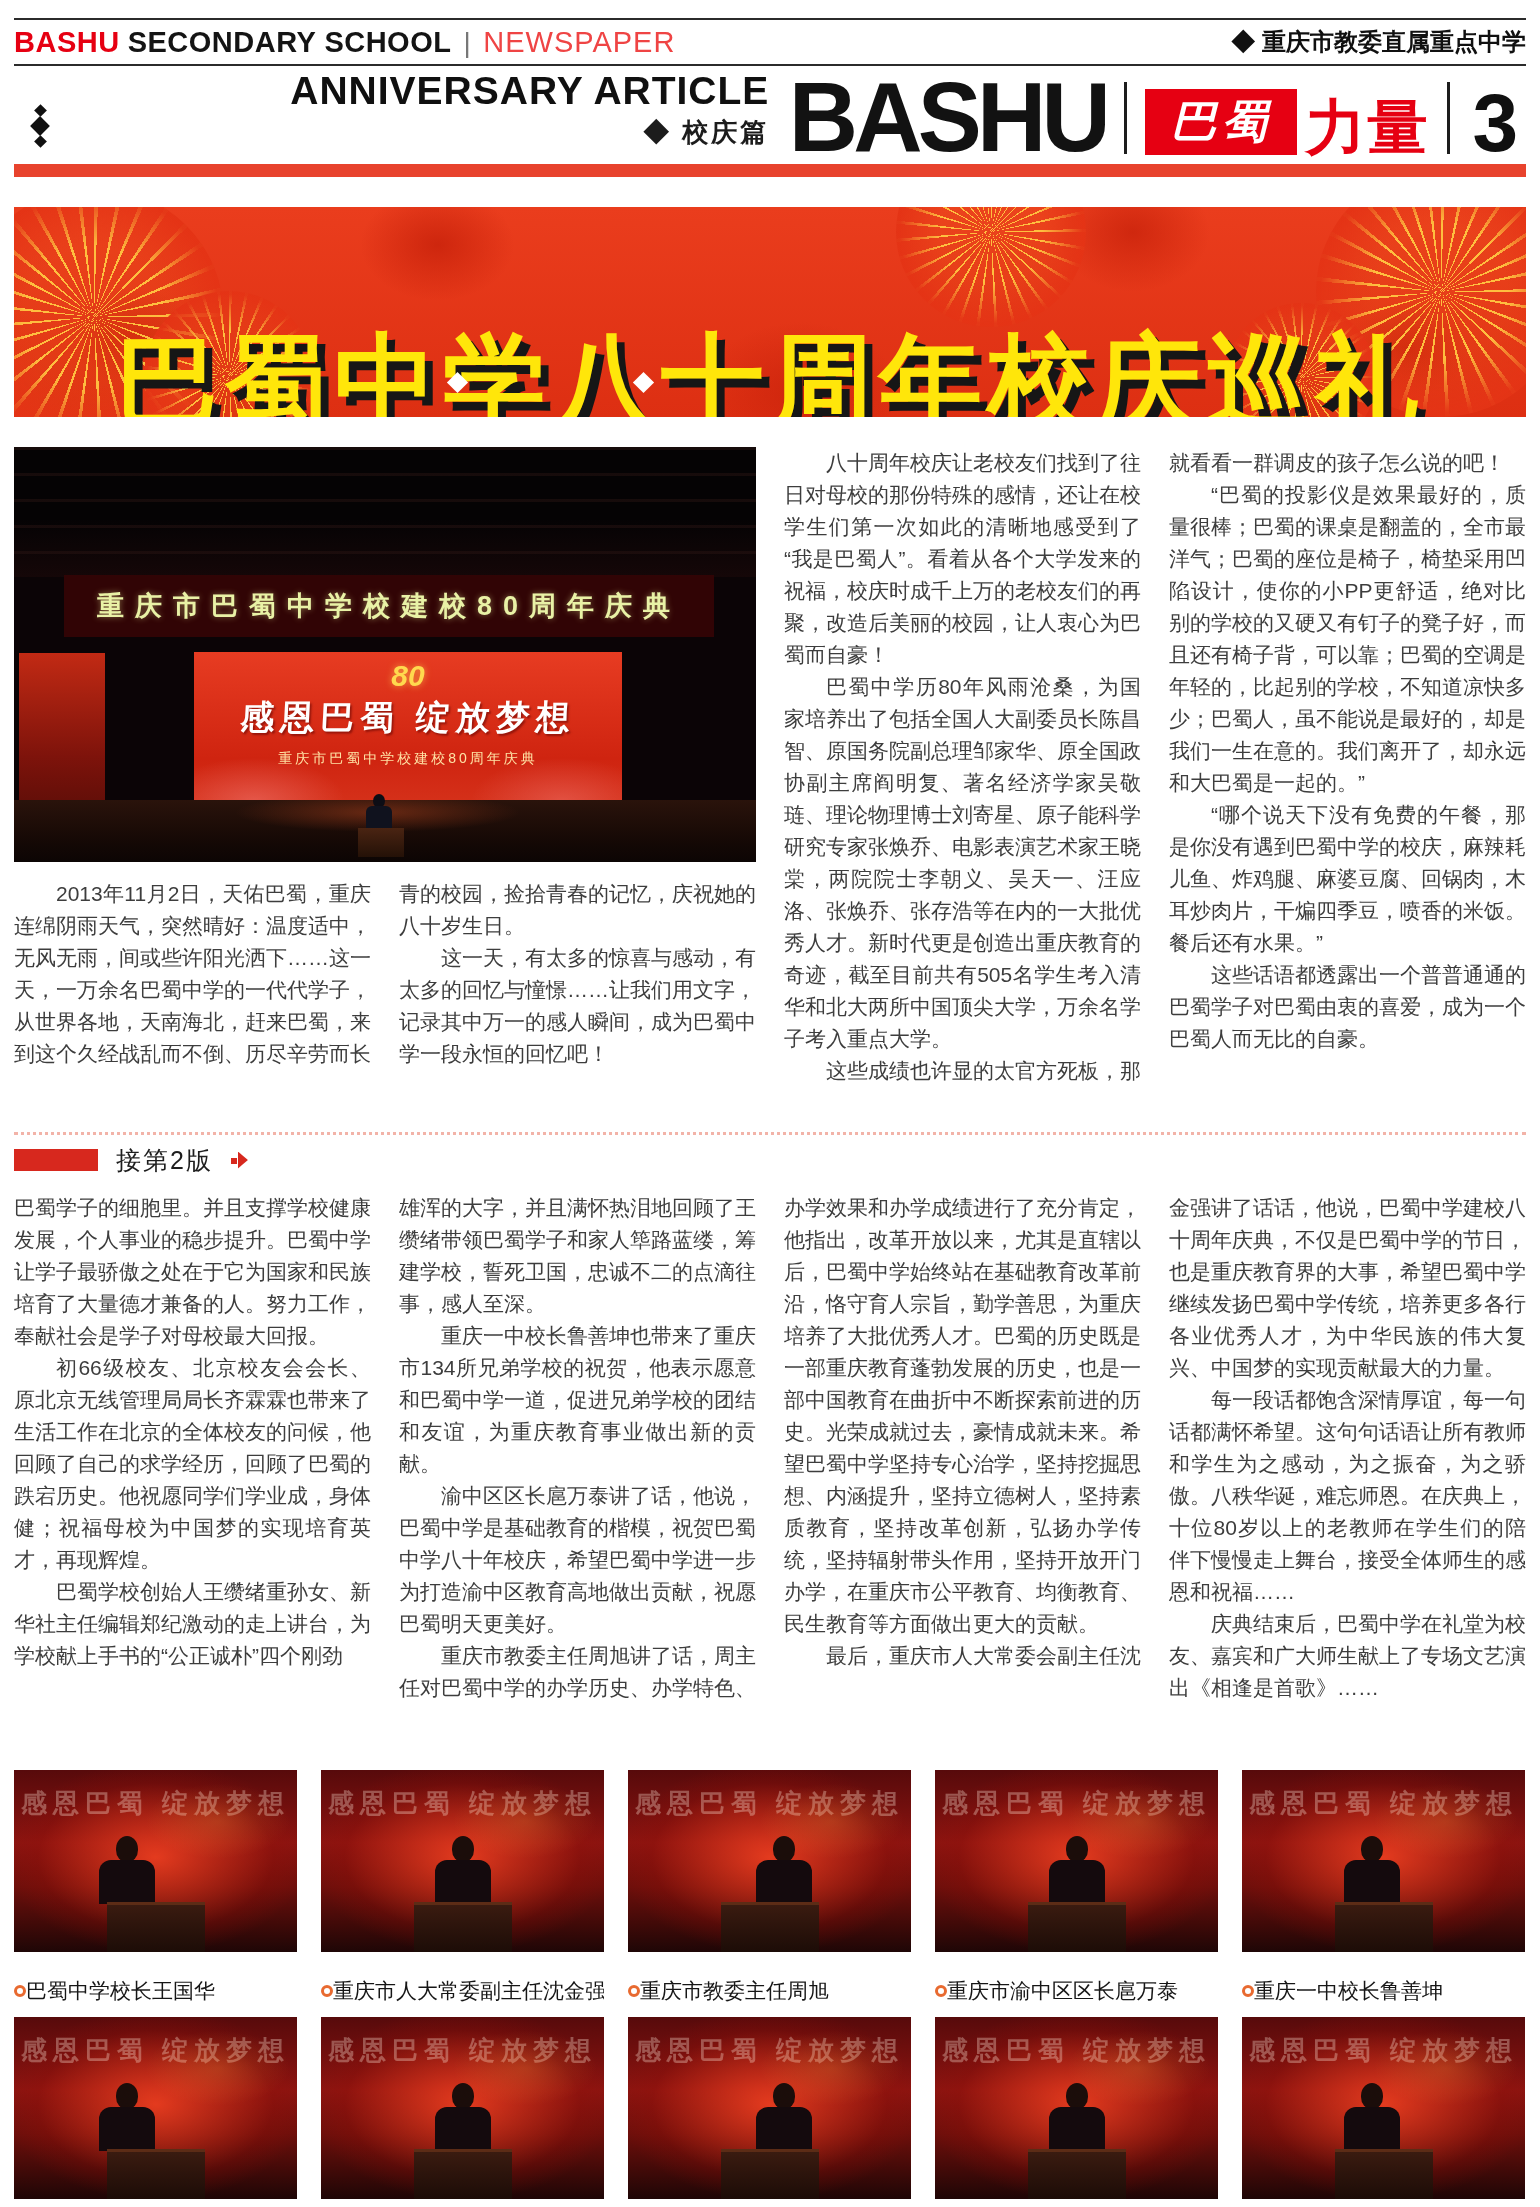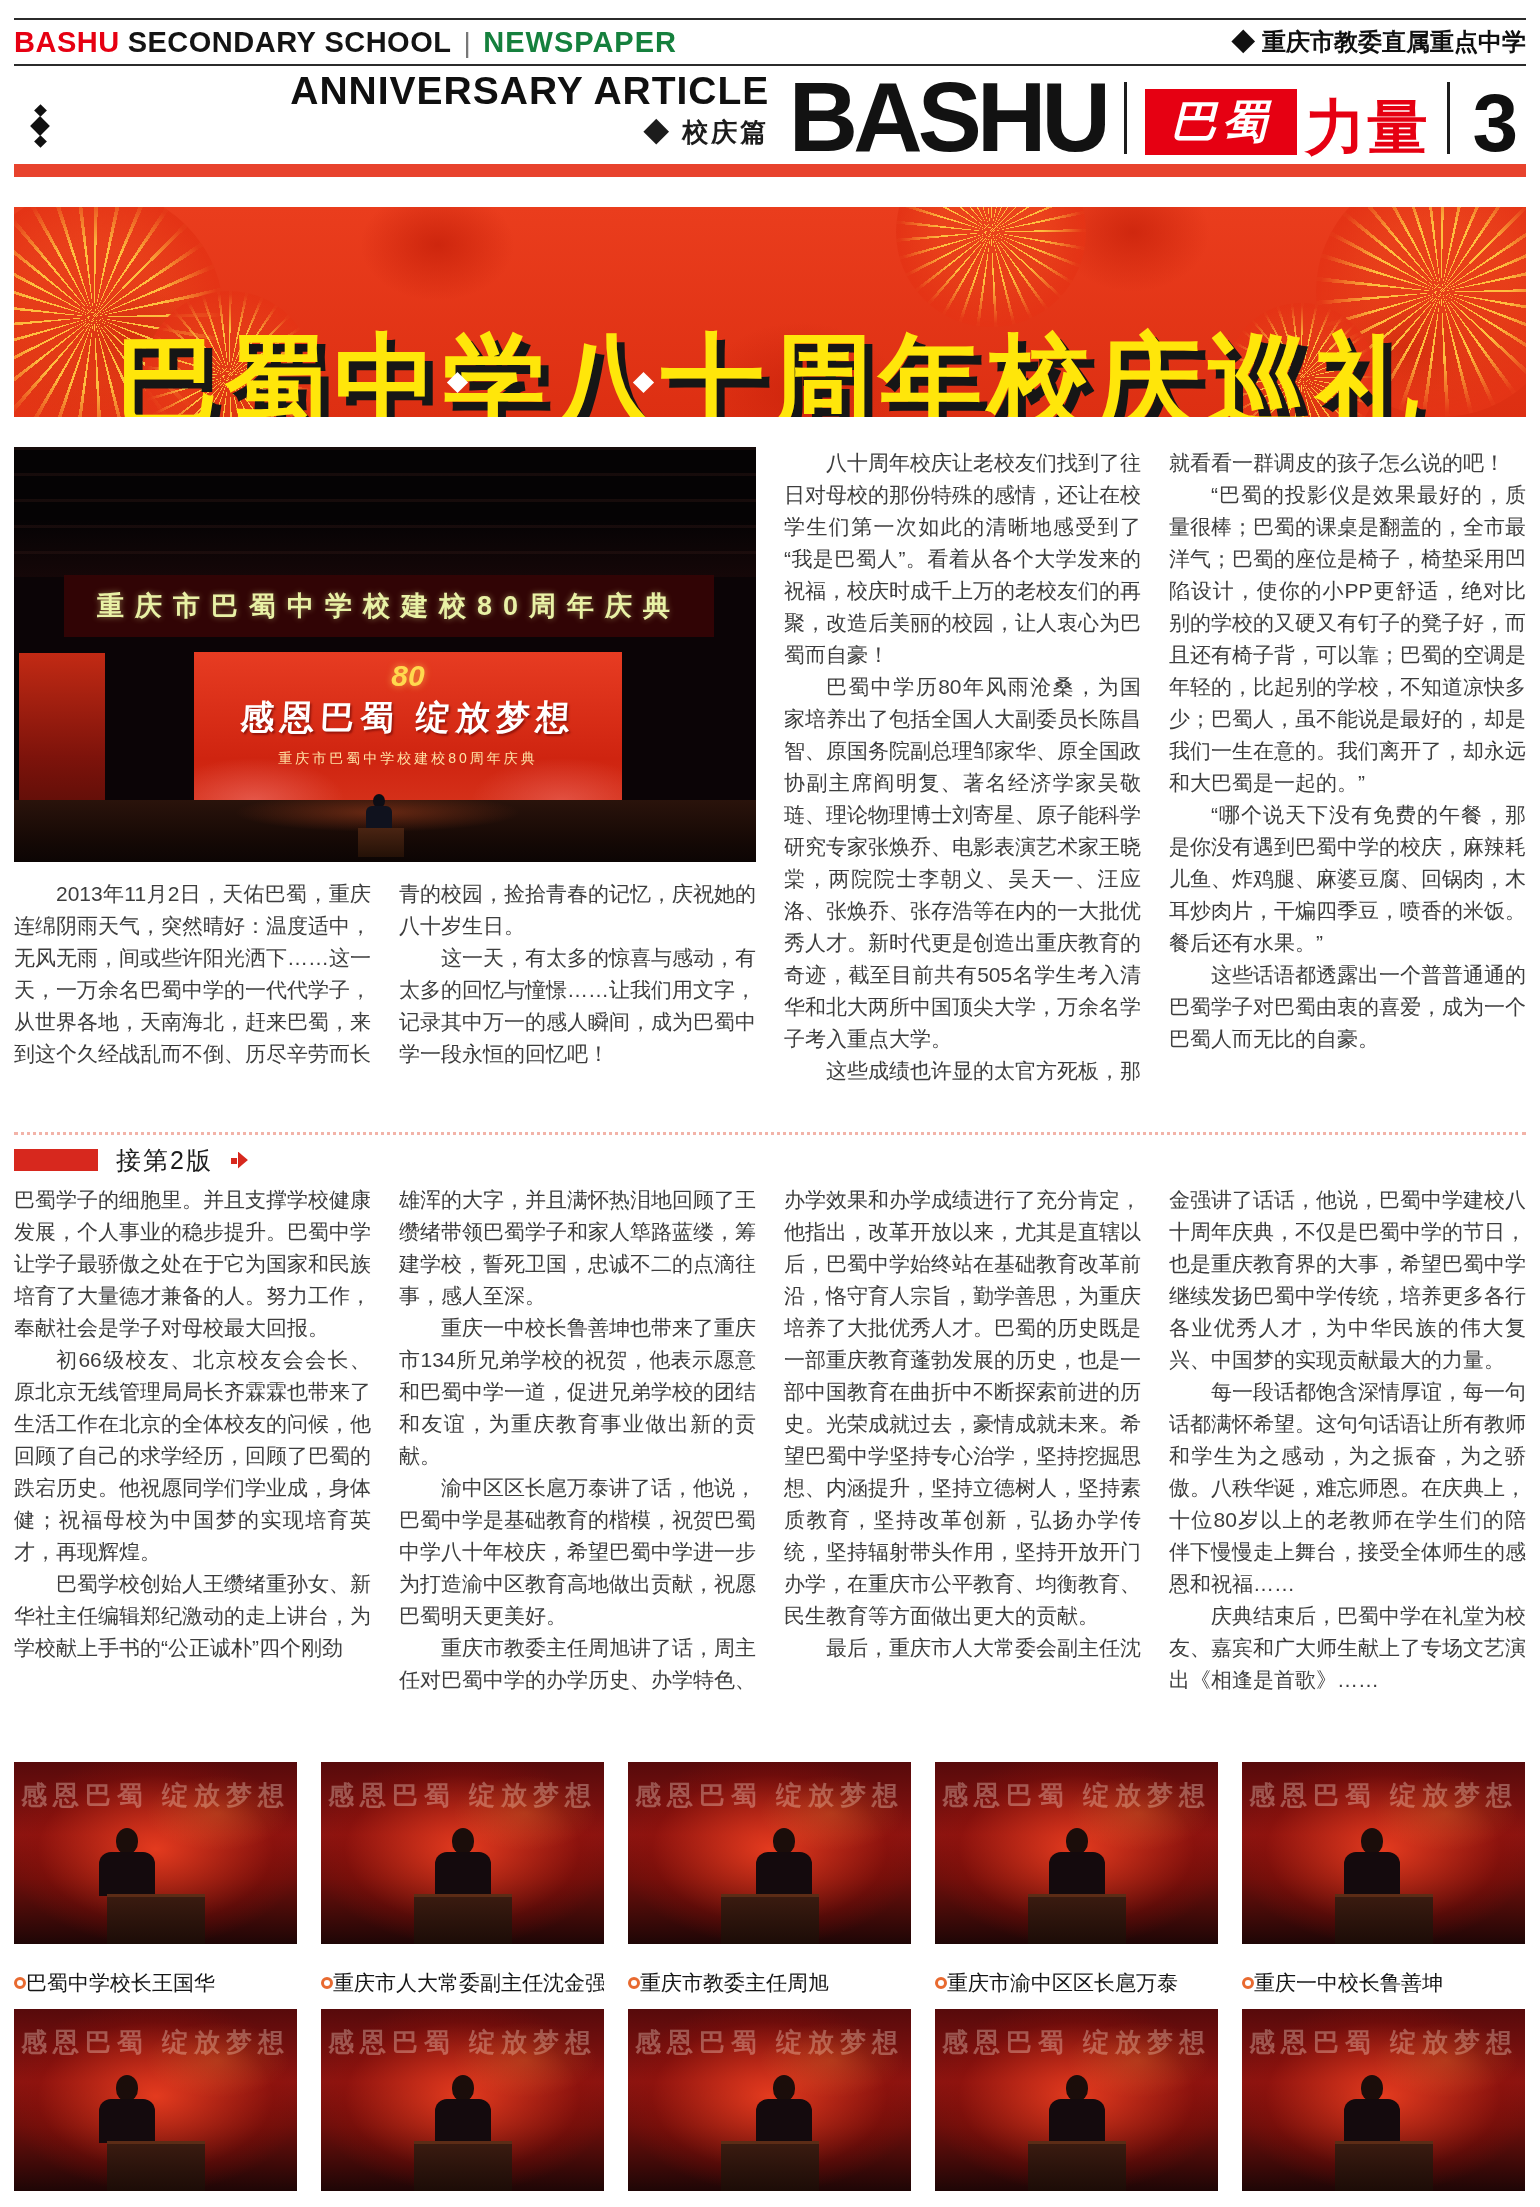--- a/index.html
+++ b/index.html
@@ -9,21 +9,21 @@
     font-family:"Liberation Sans", sans-serif; color:#222;
   }
   .page { width:1540px; height:2207px; padding:0 14px; position:relative; }
 
   
   .rule1 { border-top:2px solid #2b2b2b; margin-top:18px; }
   .topbar { display:flex; justify-content:space-between; align-items:center; height:44px; }
   .tb-left { display:flex; align-items:baseline; gap:8px; font-weight:800; font-size:29px; color:#141414; letter-spacing:0.5px; }
   .tb-red { color:#e60012; }
   .tb-pipe { font-weight:300; color:#777; font-size:28px; margin:0 4px; }
-  .tb-news { font-weight:700; color:#15803d; letter-spacing:1px; }
+  .tb-news { font-weight:400; color:#ef4444; letter-spacing:1px; }
   .tb-right { font-size:24px; font-weight:700; color:#101010; }
   .rule2 { border-top:2px solid #2b2b2b; }
 
   
   .masthead { position:relative; height:92px; display:flex; justify-content:flex-end; align-items:flex-end; gap:10px; padding-bottom:2px; }
   .mast-diamonds { position:absolute; left:16px; bottom:12px; width:20px; display:flex; flex-direction:column; align-items:center; gap:4px; }
   .mast-diamonds .dm { background:#101010; transform:rotate(45deg); }
   .dm-s { width:9px; height:9px; }
   .dm-l { width:14px; height:14px; }
   .anniv { text-align:right; padding-bottom:6px; }
@@ -97,21 +97,21 @@
 
   
   .contbar { margin-top:16px; border-top:3px dotted #f2b3a8; padding-top:11px; display:flex; align-items:center; gap:18px; height:42px; }
   .cont-block { width:84px; height:22px; background:#d7281e; }
   .cont-label { font-size:25px; font-weight:400; color:#1d1d1d; letter-spacing:2px; }
   .cont-arrow { width:17px; height:17px; position:relative; }
   .cont-arrow .ca1 { position:absolute; left:0; top:6px; width:6px; height:6px; background:#d7281e; }
   .cont-arrow .ca2 { position:absolute; left:7px; top:0; width:10px; height:17px; background:#d7281e; clip-path:polygon(0 0,100% 50%,0 100%); }
 
   
-  .mid-grid { display:grid; grid-template-columns:repeat(4,1fr); column-gap:28px; margin-top:10px; height:532px; overflow:hidden; }
+  .mid-grid { display:grid; grid-template-columns:repeat(4,1fr); column-gap:28px; margin-top:18px; height:532px; overflow:hidden; }
 
   
   .gallery { margin-top:46px; }
   .grow { display:flex; gap:24px; }
   .grow + .grow { margin-top:12px; }
   .gcard { margin:0; width:283px; display:flex; flex-direction:column; }
   .gphoto { height:182px; position:relative; overflow:hidden;
     background:
       radial-gradient(190px 120px at 50% 48%, rgba(255,70,35,.78), rgba(150,15,8,.25) 62%, transparent 80%),
       linear-gradient(180deg,#570a0b 0%, #8c1410 40%, #6e0f0b 64%, #1e0606 100%); }

